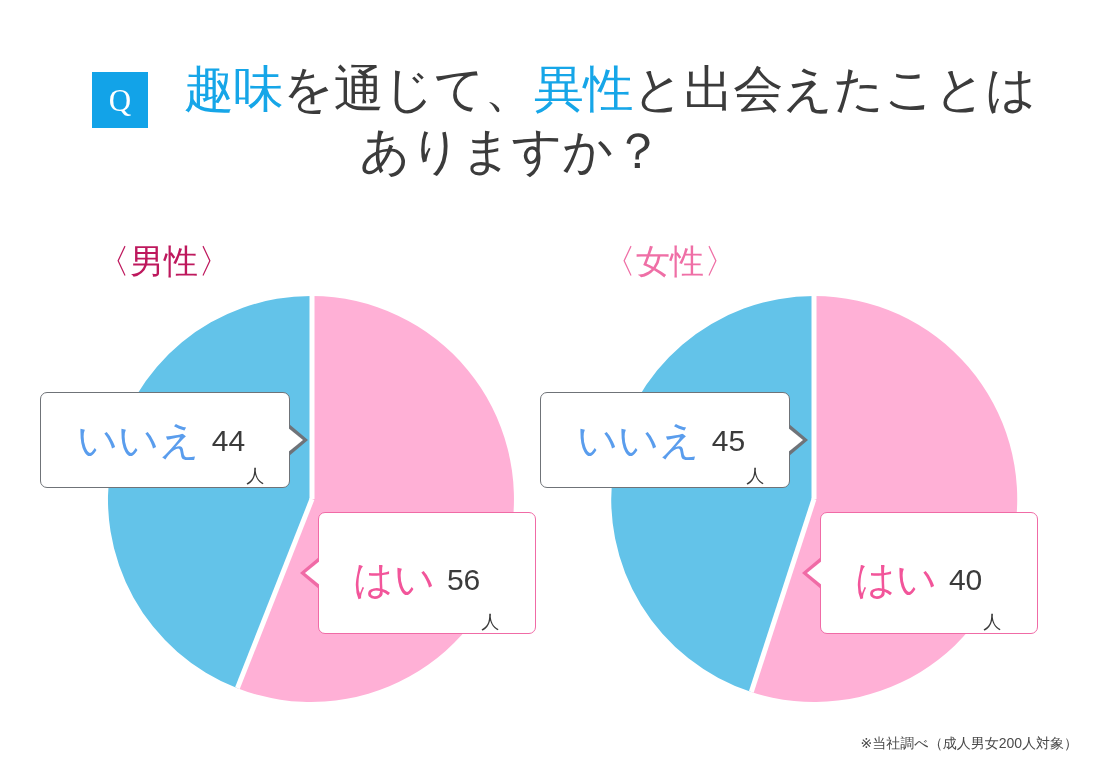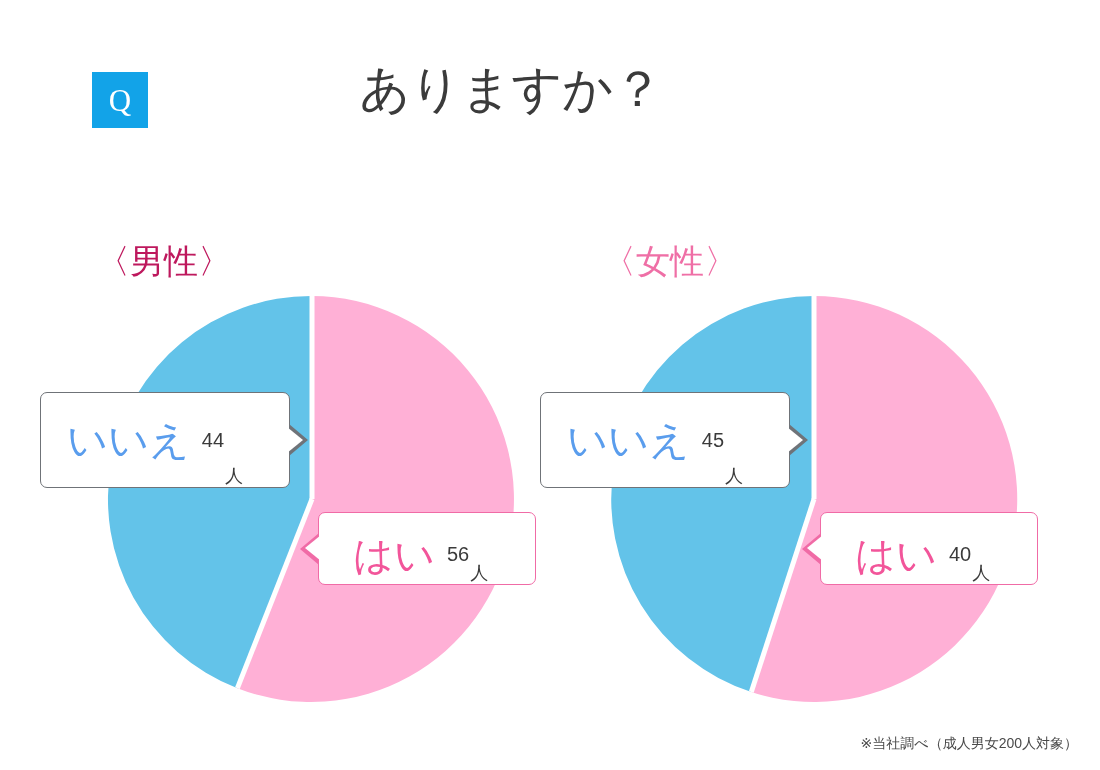--- a/index.html
+++ b/index.html
@@ -77,40 +77,40 @@
     display:flex;
     align-items:center;
     white-space:nowrap;
   }
   .callout .ans{
     font-size:40px;
     line-height:40px;
     font-weight:500;
   }
   .callout .num{
-    font-size:20px;
+    font-size:30px;
     line-height:31px;
     color:#3b3b3b;
     margin-left:12px;
     letter-spacing:0px;
   }
   .callout .unit{
     font-size:18px;
     line-height:18px;
     color:#3b3b3b;
     margin-left:1px;
     align-self:flex-end;
     padding-bottom:2px;
   }
 
   
   .callout.no{
     border:1.6px solid #6f7378;
     width:250px; height:96px;
-    padding:0 0 0 26px;
+    padding:0 0 0 36px;
   }
   .callout.no .ans{ color:#5a9ded; }
   .callout.no .tip-out,
   .callout.no .tip-in{
     position:absolute;
     left:100%;
     top:50%;
     width:0;height:0;
     border-style:solid;
   }
@@ -121,21 +121,21 @@
   }
   .callout.no .tip-in{
     margin-top:-13.5px; margin-left:-2.4px;
     border-width:13.5px 0 13.5px 16px;
     border-color:transparent transparent transparent #ffffff;
   }
 
   
   .callout.yes{
     border:1.6px solid #f06ba6;
-    width:218px; height:73px;
+    width:218px; height:122px;
     padding:12px 0 0 34px;
   }
   .callout.yes .ans{ color:#f2559a; }
   .callout.yes .tip-out,
   .callout.yes .tip-in{
     position:absolute;
     right:100%;
     top:50%;
     width:0;height:0;
     border-style:solid;
@@ -169,20 +169,21 @@
   }
 </style>
 </head>
 <body>
 
 <div class="q-badge">
   <span>Q</span>
 </div>
 
 <div class="title-block">
+  <span class="title-line l1"><span class="hl">趣味</span><span>を通じて、</span><span class="hl">異性</span><span>と出会えたことは</span></span>
   <span class="title-line l2">ありますか？</span>
 </div>
 
 <div class="panel male">
   <div class="gender-label">〈男性〉</div>
   <div class="pie-wrap">
     <svg class="pie-svg" width="412" height="412" viewBox="0 0 412 412">
 
       <path fill="#ffb0d6" d="M 206 206 L 206 3 A 203 203 0 1 1 131.4 395.2 Z"></path>
 

